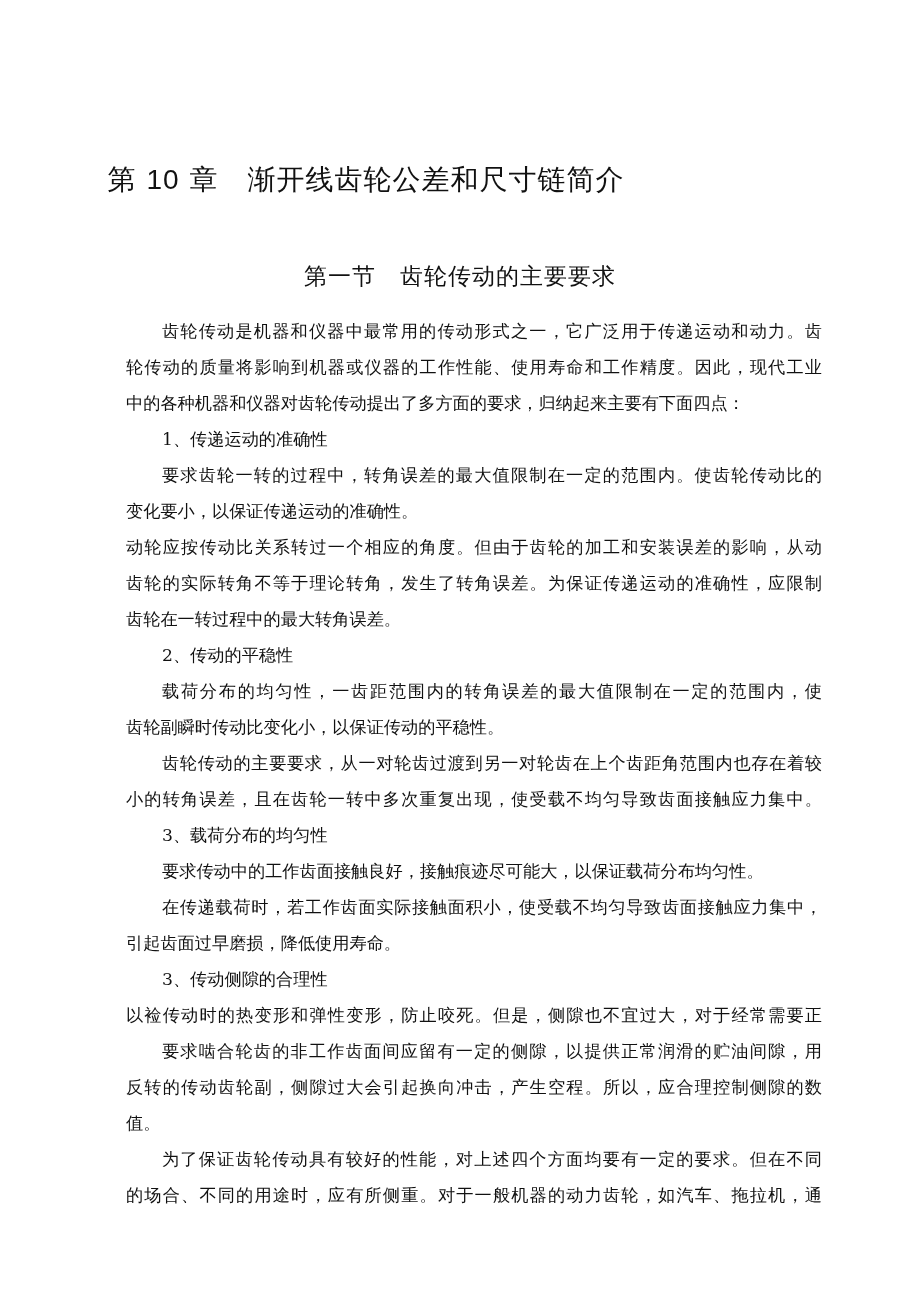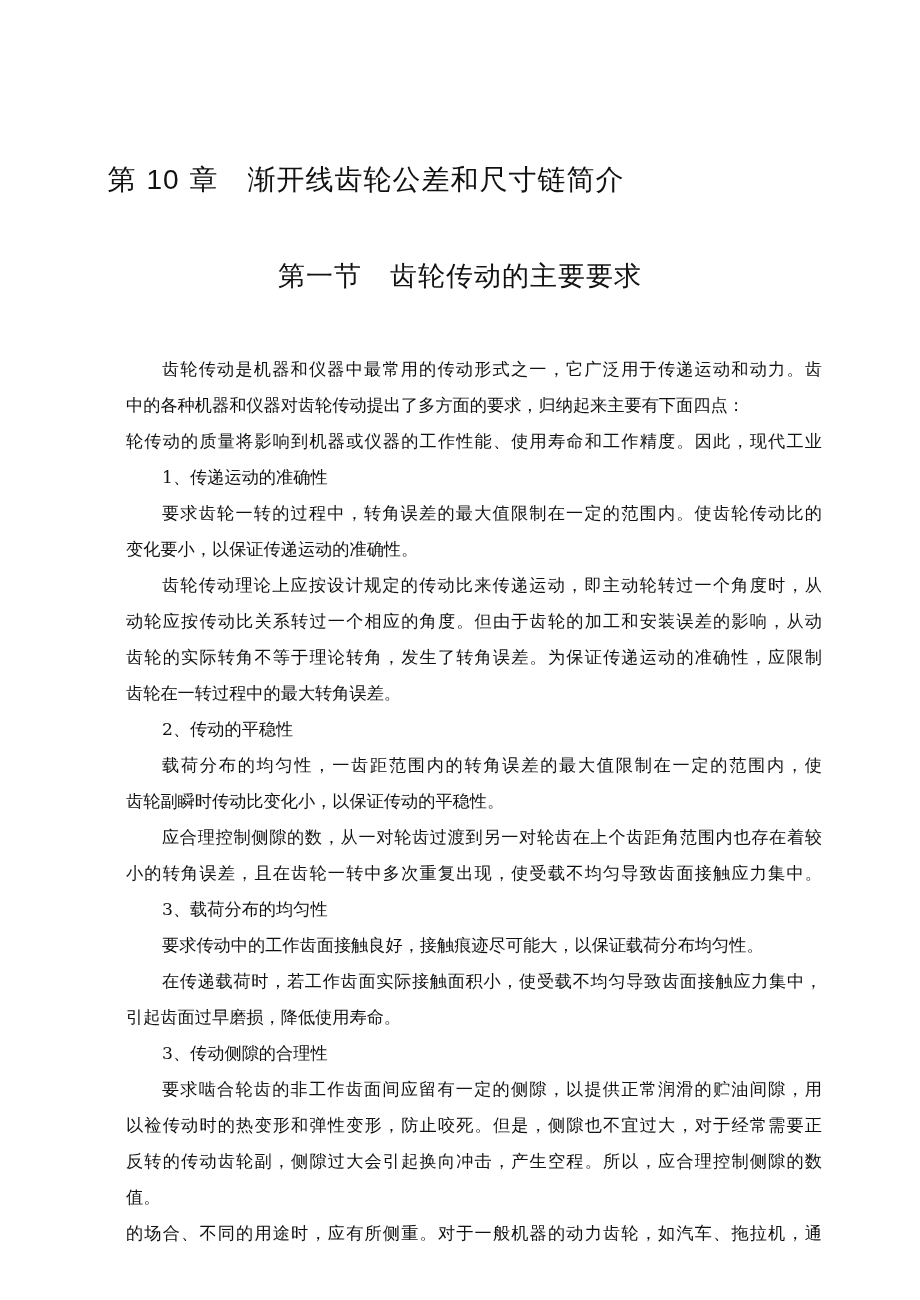--- a/index.html
+++ b/index.html
@@ -3,59 +3,59 @@
   <meta charset="utf-8">
   <style>
     html, body { margin: 0; padding: 0; background: #ffffff; }
     body { width: 920px; height: 1300px; position: relative; overflow: hidden;
            font-family: "DejaVu Serif", "Liberation Serif", serif; color: #111; }
     .page { position: absolute; left: 0; top: 0; width: 920px; height: 1300px; background: #fff; }
     .chapter-title { position: absolute; top: 160px; left: 0; width: 732px; text-align: center;
                      font-size: 28px; letter-spacing: 1px; line-height: 40px; }
     .chapter-title .num { font-family: "Liberation Sans", sans-serif; font-weight: normal; }
     .section-title { position: absolute; top: 258px; left: 0; width: 920px; text-align: center;
-                     font-size: 27px; letter-spacing: 1px; line-height: 36px; }
-    .body { position: absolute; top: 313px; left: 126px; width: 696px; margin-top: 38px; }
+                     font-size: 23px; letter-spacing: 1px; line-height: 36px; }
+    .body { position: absolute; top: 313px; left: 126px; width: 696px; }
     .line { height: 36px; line-height: 36px; font-size: 17.2px; white-space: nowrap;
             text-align: justify; text-align-last: justify; overflow: hidden; }
     .line.indent { padding-left: 36px; }
     .line.last { text-align-last: left; }
   </style>
 </head>
 <body>
 
 <div class="page">
   <div class="chapter-title">
     <span>第</span><span> </span><span class="num">10</span><span> </span><span>章</span><span>　</span><span>渐开线齿轮公差和尺寸链简介</span>
   </div>
 
   <div class="section-title">
     <span>第一节</span><span>　</span><span>齿轮传动的主要要求</span>
   </div>
 
   <div class="body" id="body">
       <div class="line indent">齿轮传动是机器和仪器中最常用的传动形式之一，它广泛用于传递运动和动力。齿</div>
+      <div class="line">轮传动的质量将影响到机器或仪器的工作性能、使用寿命和工作精度。因此，现代工业</div>
       <div class="line last">中的各种机器和仪器对齿轮传动提出了多方面的要求，归纳起来主要有下面四点：</div>
-      <div class="line">轮传动的质量将影响到机器或仪器的工作性能、使用寿命和工作精度。因此，现代工业</div>
       <div class="line indent last">1、传递运动的准确性</div>
       <div class="line indent">要求齿轮一转的过程中，转角误差的最大值限制在一定的范围内。使齿轮传动比的</div>
       <div class="line last">变化要小，以保证传递运动的准确性。</div>
-      <div class="line indent">齿轮传动理论上应按设计规定的传动比来传递运动，即主动轮转过一个角度时，从</div>
       <div class="line">动轮应按传动比关系转过一个相应的角度。但由于齿轮的加工和安装误差的影响，从动</div>
       <div class="line">齿轮的实际转角不等于理论转角，发生了转角误差。为保证传递运动的准确性，应限制</div>
       <div class="line last">齿轮在一转过程中的最大转角误差。</div>
       <div class="line indent last">2、传动的平稳性</div>
       <div class="line indent">载荷分布的均匀性，一齿距范围内的转角误差的最大值限制在一定的范围内，使</div>
       <div class="line last">齿轮副瞬时传动比变化小，以保证传动的平稳性。</div>
-      <div class="line indent">应合理控制侧隙的数，从一对轮齿过渡到另一对轮齿在上个齿距角范围内也存在着较</div>
+      <div class="line indent">齿轮传动的主要要求，从一对轮齿过渡到另一对轮齿在上个齿距角范围内也存在着较</div>
       <div class="line">小的转角误差，且在齿轮一转中多次重复出现，使受载不均匀导致齿面接触应力集中。</div>
       <div class="line indent last">3、载荷分布的均匀性</div>
       <div class="line indent last">要求传动中的工作齿面接触良好，接触痕迹尽可能大，以保证载荷分布均匀性。</div>
       <div class="line indent">在传递载荷时，若工作齿面实际接触面积小，使受载不均匀导致齿面接触应力集中，</div>
       <div class="line last">引起齿面过早磨损，降低使用寿命。</div>
       <div class="line indent last">3、传动侧隙的合理性</div>
+      <div class="line">以裣传动时的热变形和弹性变形，防止咬死。但是，侧隙也不宜过大，对于经常需要正</div>
       <div class="line indent">要求啮合轮齿的非工作齿面间应留有一定的侧隙，以提供正常润滑的贮油间隙，用</div>
-      <div class="line">以裣传动时的热变形和弹性变形，防止咬死。但是，侧隙也不宜过大，对于经常需要正</div>
       <div class="line">反转的传动齿轮副，侧隙过大会引起换向冲击，产生空程。所以，应合理控制侧隙的数</div>
       <div class="line last">值。</div>
+      <div class="line indent">为了保证齿轮传动具有较好的性能，对上述四个方面均要有一定的要求。但在不同</div>
       <div class="line">的场合、不同的用途时，应有所侧重。对于一般机器的动力齿轮，如汽车、拖拉机，通</div>
     </div>
 </div>
 
 </body></html>

